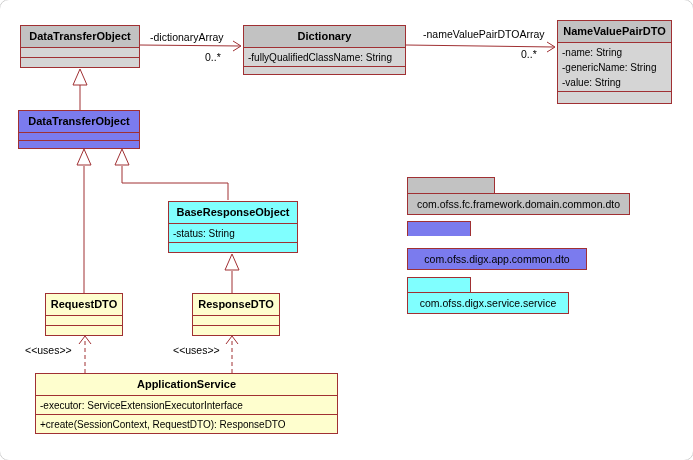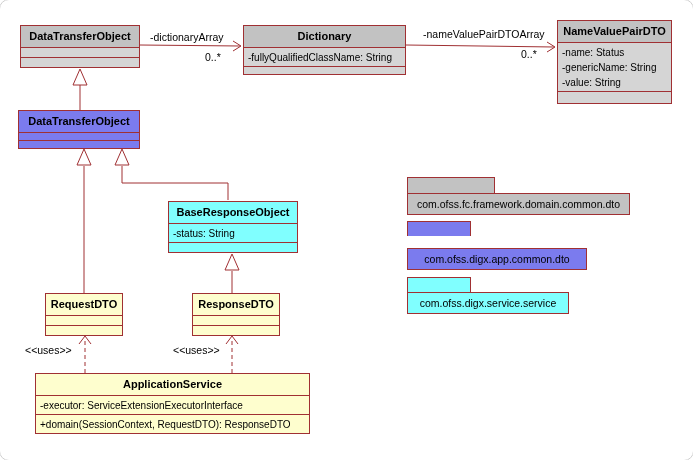--- a/index.html
+++ b/index.html
@@ -89,21 +89,21 @@
     <div class="uml-title">Dictionary</div>
     <div class="uml-sec">
       <div>-fullyQualifiedClassName: String</div>
     </div>
     <div class="uml-sec empty h7"></div>
   </div>
 
   <div class="uml-class gray-body" style="left: 557px; top: 20px; width: 115px; background-color: rgb(194, 194, 194);">
     <div class="uml-title">NameValuePairDTO</div>
     <div class="uml-sec">
-      <div>-name: Status</div>
+      <div>-name: String</div>
       <div>-genericName: String</div>
       <div>-value: String</div>
     </div>
     <div class="uml-sec empty h11"></div>
   </div>
 
   <div class="uml-class" style="left: 18px; top: 110px; width: 122px; background-color: rgb(123, 123, 238);">
     <div class="uml-title">DataTransferObject</div>
     <div class="uml-sec empty h7"></div>
     <div class="uml-sec empty h7"></div>
@@ -122,27 +122,27 @@
     <div class="uml-sec empty h9"></div>
     <div class="uml-sec empty h9"></div>
   </div>
 
   <div class="uml-class" style="left: 192px; top: 293px; width: 88px; background-color: rgb(254, 254, 206);">
     <div class="uml-title">ResponseDTO</div>
     <div class="uml-sec empty h9"></div>
     <div class="uml-sec empty h9"></div>
   </div>
 
-  <div class="uml-class" style="left: 35px; top: 373px; width: 275px; background-color: rgb(254, 254, 206);">
+  <div class="uml-class" style="left: 35px; top: 373px; width: 303px; background-color: rgb(254, 254, 206);">
     <div class="uml-title">ApplicationService</div>
     <div class="uml-sec">
       <div>-executor: ServiceExtensionExecutorInterface</div>
     </div>
     <div class="uml-sec">
-      <div>+domain(SessionContext, RequestDTO): ResponseDTO</div>
+      <div>+create(SessionContext, RequestDTO): ResponseDTO</div>
     </div>
   </div>
 
   <div class="edge-label" style="left:150px;top:31px;">-dictionaryArray</div>
   <div class="edge-label" style="left:205px;top:51px;">0..*</div>
   <div class="edge-label" style="left:423px;top:28px;">-nameValuePairDTOArray</div>
   <div class="edge-label" style="left:521px;top:48px;">0..*</div>
   <div class="edge-label" style="left:25px;top:344px;">&lt;&lt;uses&gt;&gt;</div>
   <div class="edge-label" style="left:173px;top:344px;">&lt;&lt;uses&gt;&gt;</div>
 

